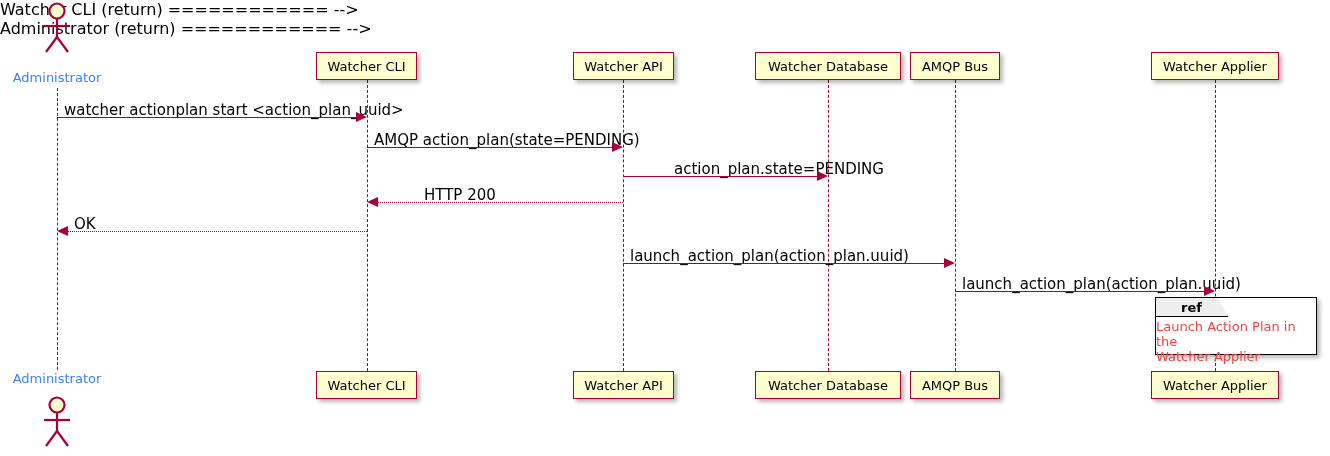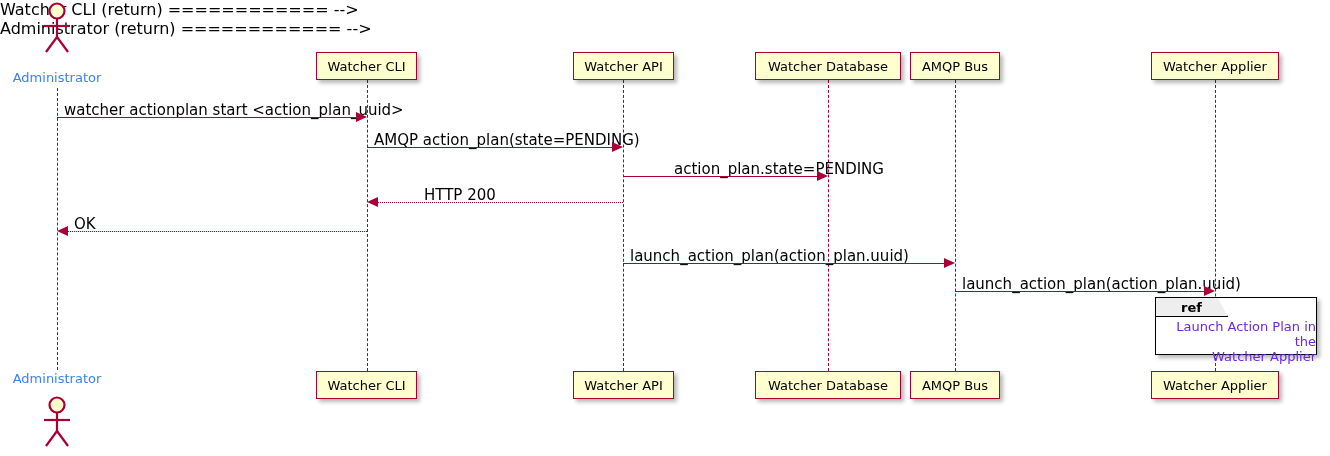--- a/index.html
+++ b/index.html
@@ -109,27 +109,26 @@
     align-items: center;
     padding-left: 25px;
     padding-right: 20px;
     font-size: 13px;
     font-weight: bold;
     color: #000000;
     clip-path: polygon(0 0, calc(100% - 10px) 0, 100% 100%, 0 100%);
   }
   .ref-body {
     position: absolute;
-    left: 8px;
+    left: 0;
     top: 21px;
     font-size: 13px;
-    color: #6d28d9;
+    color: #ef4444;
     line-height: 15px;
     width: 152px;
-    text-align: right;
   }
 </style>
 </head>
 <body>
 
 <div id="canvas">
 
   
   <div class="lifeline" style="left:56.5px;  top:88px;  height:282px;"></div>
   <div class="lifeline" style="left:366.5px; top:80px;  height:291px;"></div>

